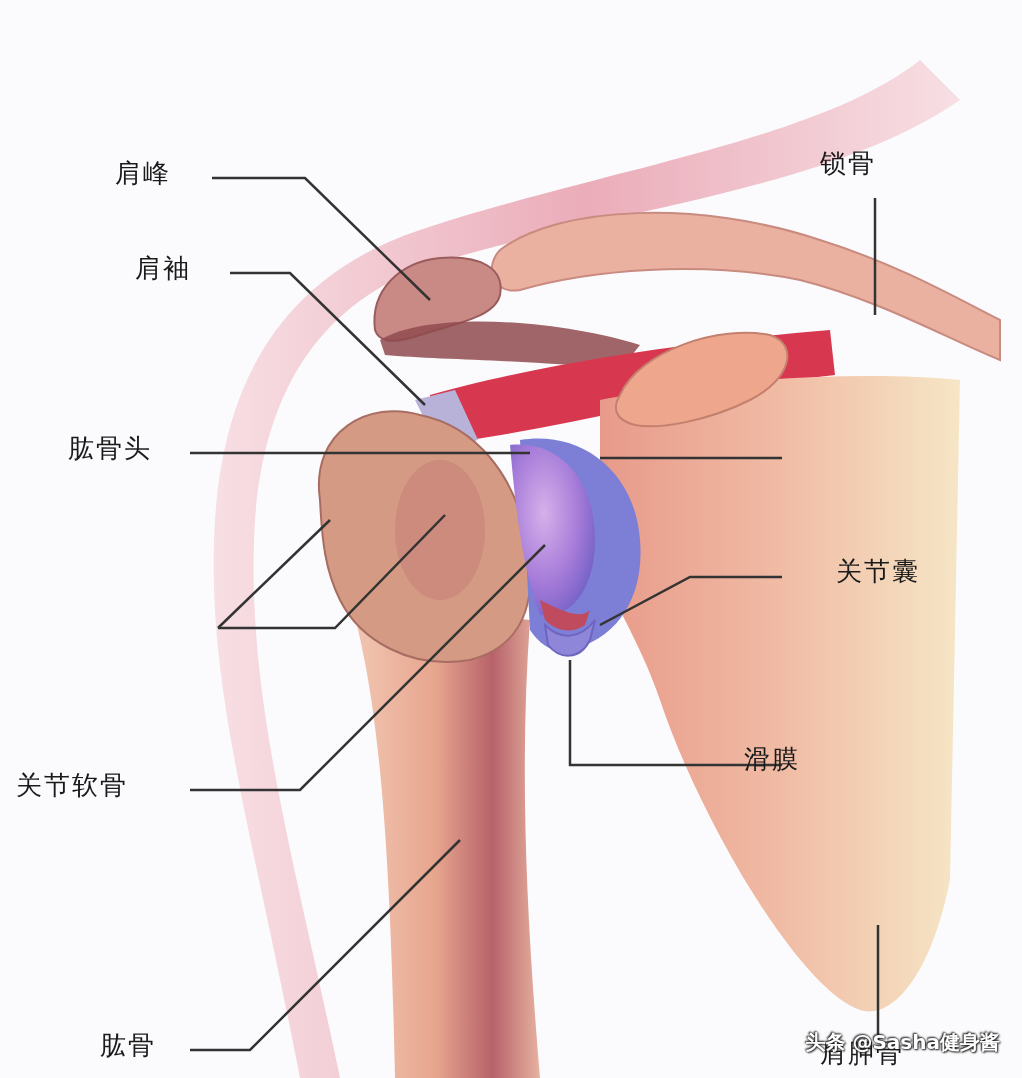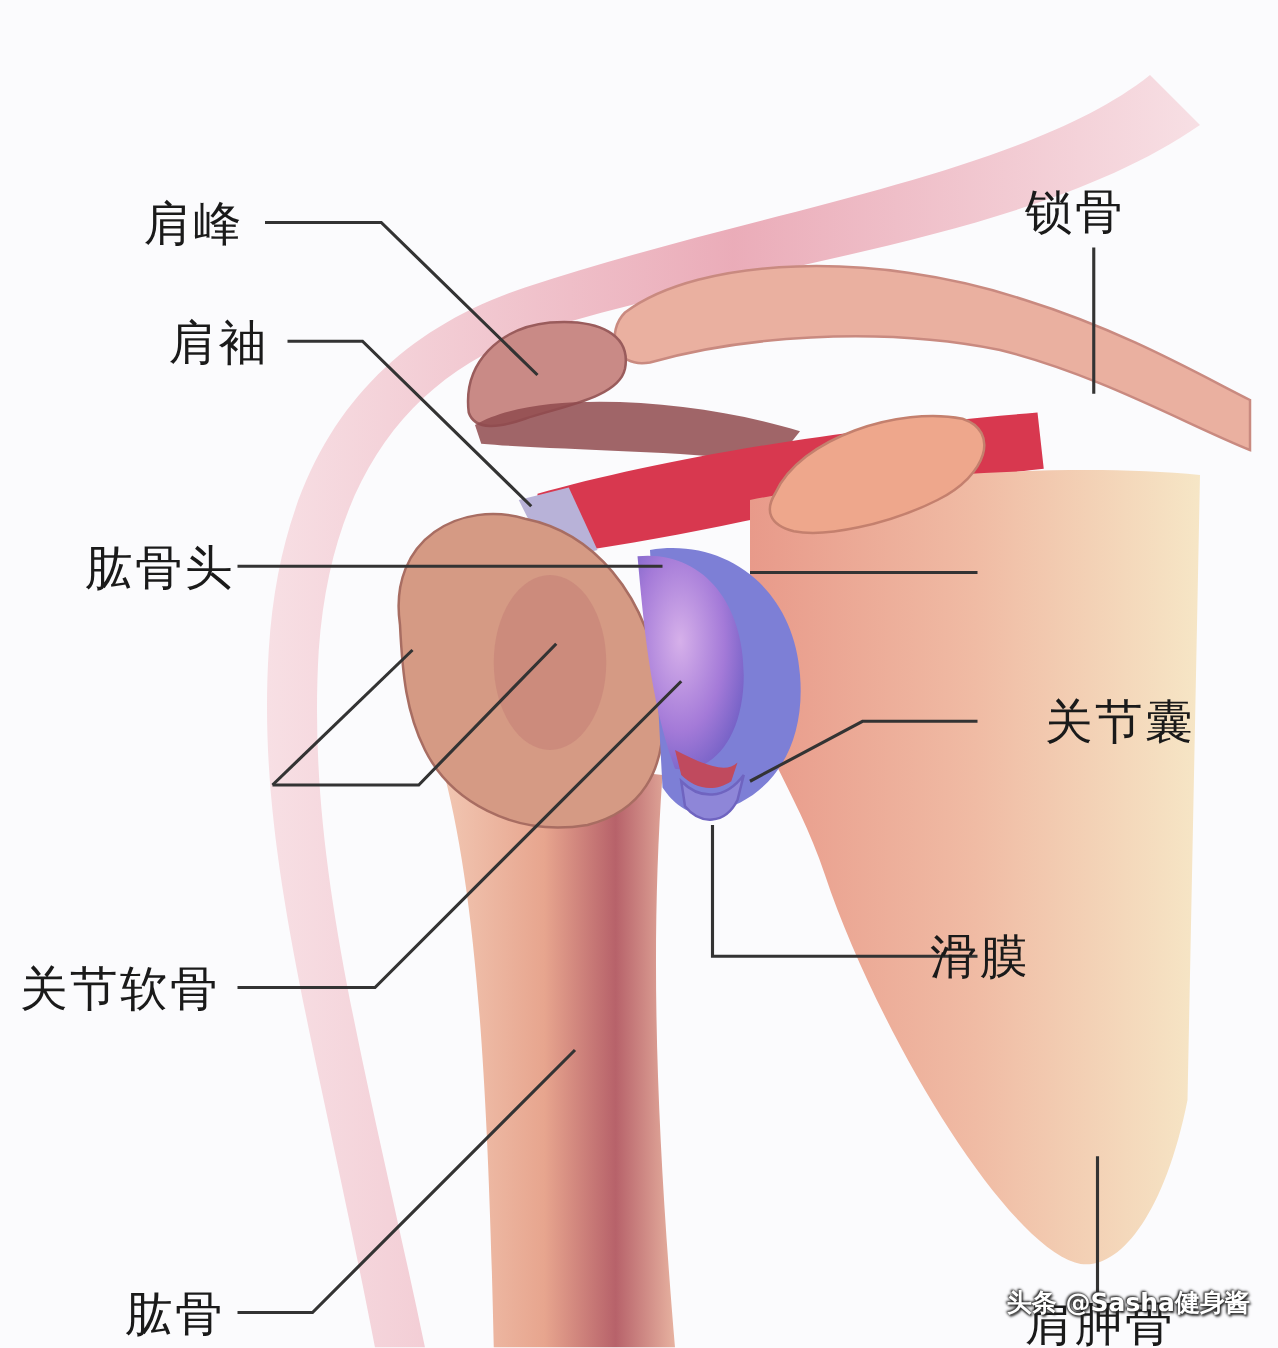--- a/index.html
+++ b/index.html
@@ -1,20 +1,20 @@
 <!DOCTYPE html>
 <html><head>
 <meta charset="utf-8">
 <style>
   html, body { margin:0; padding:0; background:#fbfbfd; }
   body { width:1022px; height:1078px; position:relative; overflow:hidden;
          font-family:"DejaVu Serif", "Liberation Serif", serif; }
   #stage { position:absolute; left:0; top:0; width:1022px; height:1078px; }
   svg.art { position:absolute; left:0; top:0; }
-  .label { position:absolute; font-size:38px; color:#1a1a1a; letter-spacing:2px;
+  .label { position:absolute; font-size:26px; color:#1a1a1a; letter-spacing:2px;
            line-height:1; white-space:nowrap; font-family:"DejaVu Serif", serif; }
   .watermark { position:absolute; right:22px; bottom:22px; font-family:"DejaVu Sans", sans-serif;
                font-size:20px; color:#ffffff; font-weight:bold;
                text-shadow: 0 0 2px #222, 1px 1px 2px #222, -1px -1px 2px #222; }
 </style>
 </head>
 <body>
 
 <div id="stage">
   <svg class="art" width="1022" height="1078" viewBox="0 0 1022 1078">

